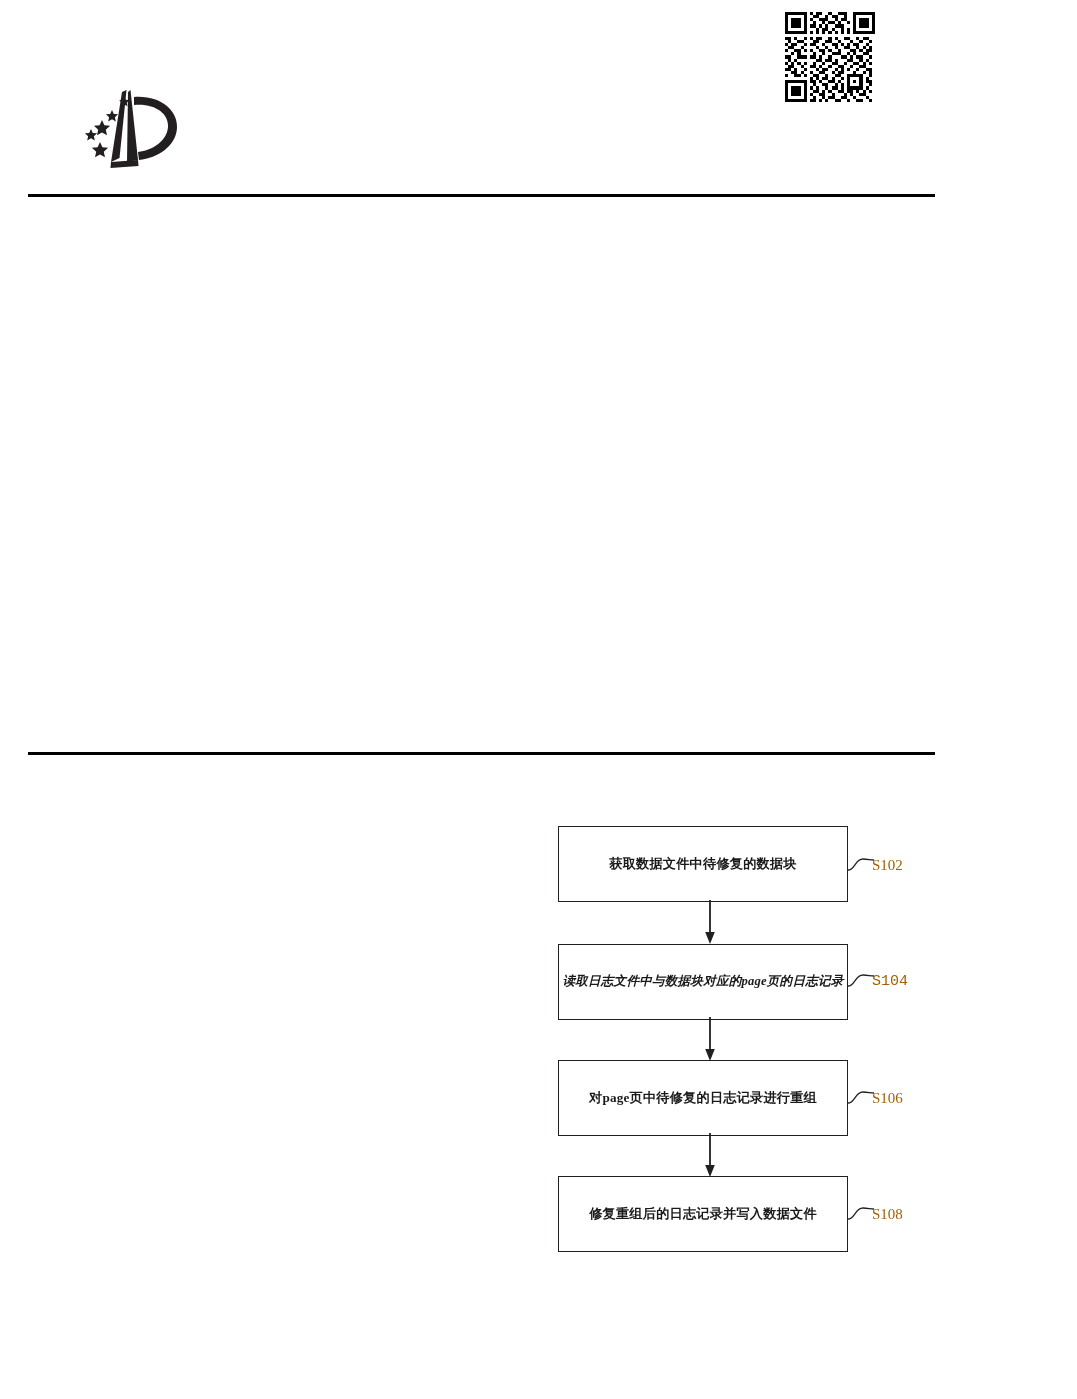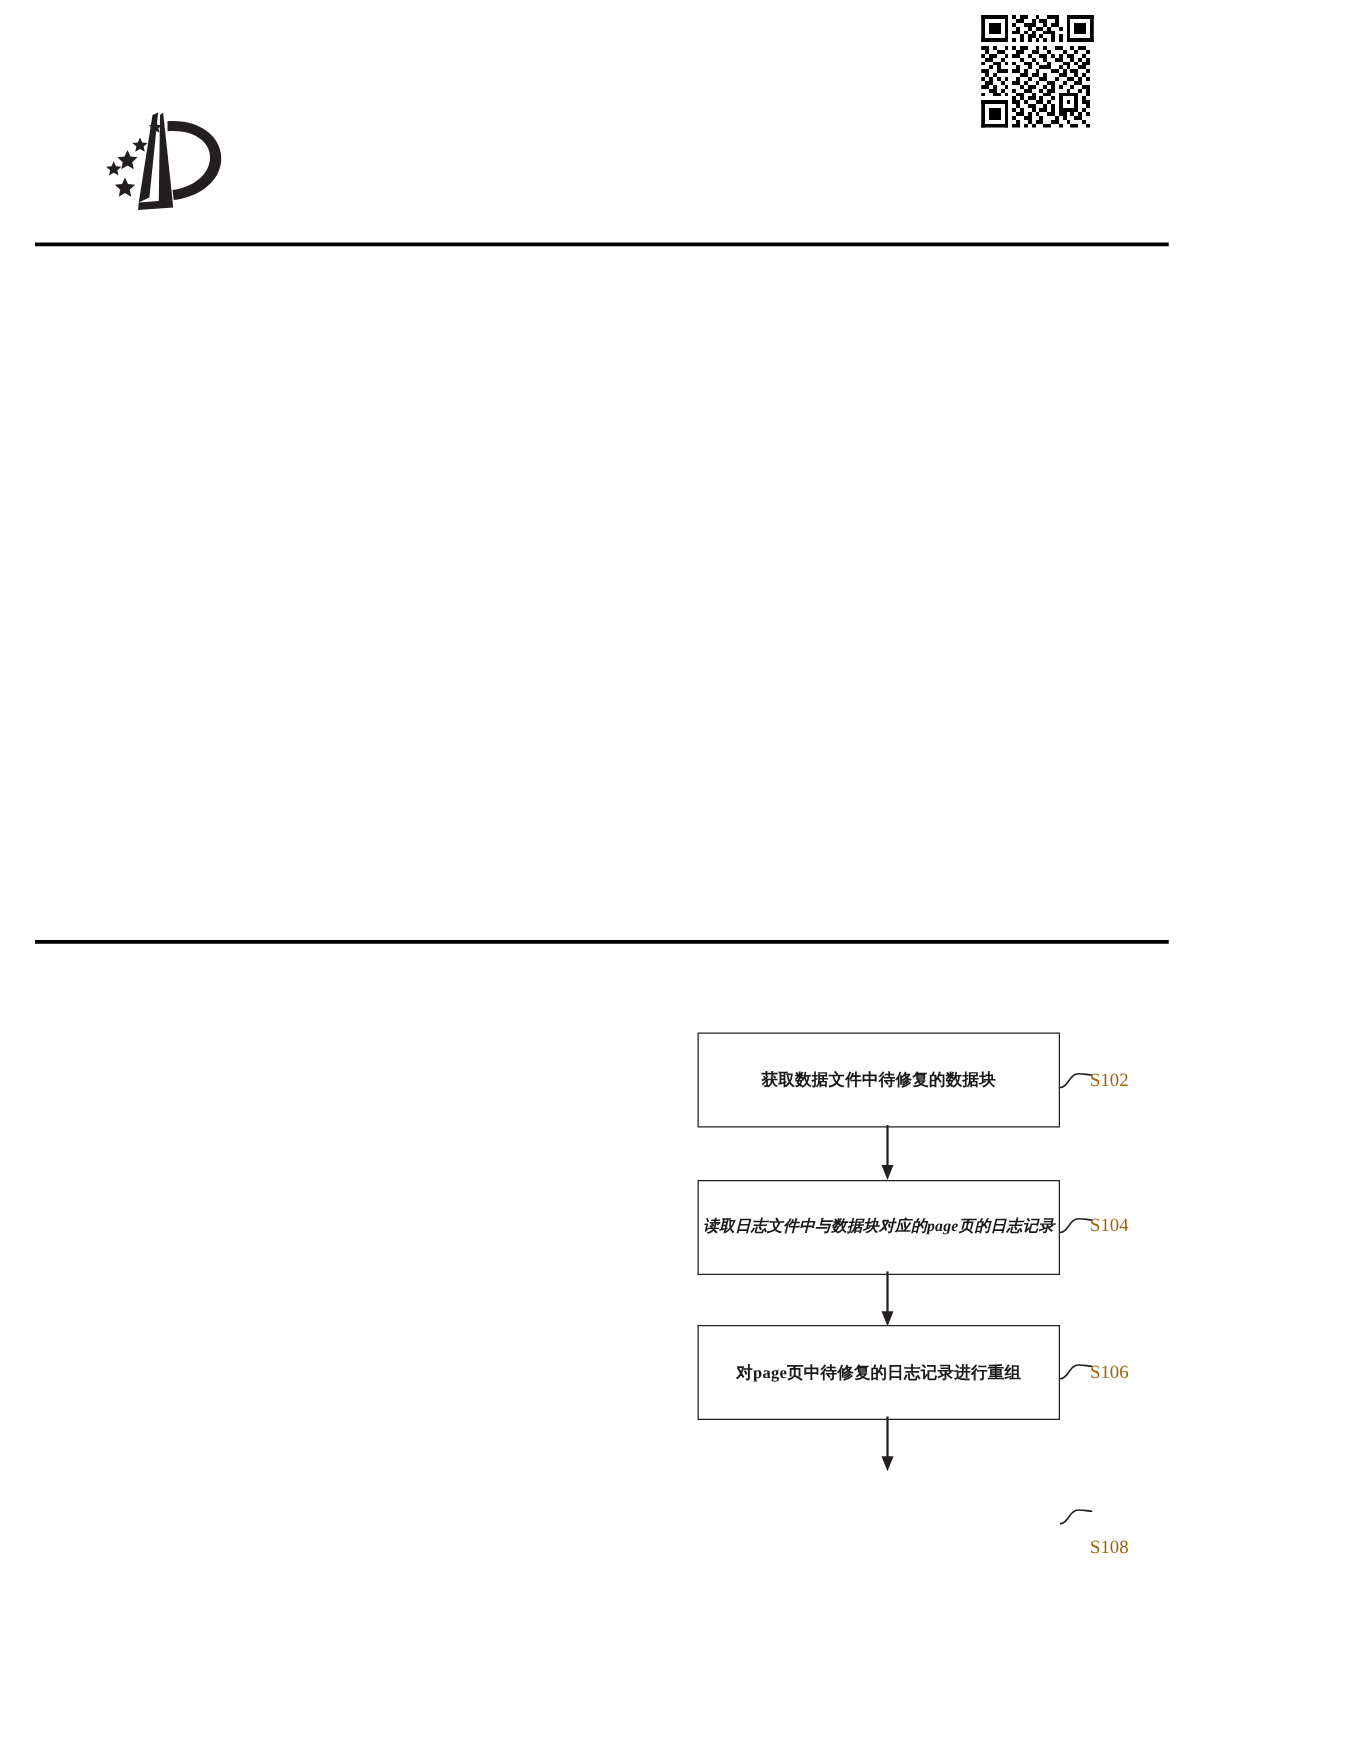--- a/index.html
+++ b/index.html
@@ -83,23 +83,23 @@
 
   .step-label {
     position: absolute;
     left: 860px;
     font-family: "Liberation Serif", "DejaVu Serif", serif;
     font-size: 15px;
     color: #a16207;
     white-space: nowrap;
   }
   #label-1 { top: 857px; }
-  #label-2 { top: 973px; }
+  #label-2 { top: 973px; font-family: Liberation Mono, monospace; }
   #label-3 { top: 1090px; }
-  #label-4 { top: 1206px; margin-top: 24px; }
+  #label-4 { top: 1206px; }
 
   .leader {
     position: absolute;
     left: 836px;
     width: 26px;
     height: 18px;
   }
   #leader-1 { top: 856px; }
   #leader-2 { top: 972px; }
   #leader-3 { top: 1089px; }
@@ -384,20 +384,23 @@
 
     <div id="box-1" class="flow-box">
       <span class="flow-box-text">获取数据文件中待修复的数据块</span>
     </div>
     <div id="box-2" class="flow-box">
       <span class="flow-box-text">读取日志文件中与数据块对应的page页的日志记录</span>
     </div>
     <div id="box-3" class="flow-box">
       <span class="flow-box-text">对page页中待修复的日志记录进行重组</span>
     </div>
+    <div id="box-4" class="flow-box">
+      <span class="flow-box-text">修复重组后的日志记录并写入数据文件</span>
+    </div>
 
     <div id="leader-1" class="leader">
       <svg viewBox="0 0 26 18" width="26" height="18" aria-hidden="true">
         <path d="M0 14 C7 14 7 3 15 3 C20 3 22 4 26 4" fill="none" stroke="#231f20" stroke-width="1.3"></path>
       </svg>
     </div>
     <div id="leader-2" class="leader">
       <svg viewBox="0 0 26 18" width="26" height="18" aria-hidden="true">
         <path d="M0 14 C7 14 7 3 15 3 C20 3 22 4 26 4" fill="none" stroke="#231f20" stroke-width="1.3"></path>
       </svg>

